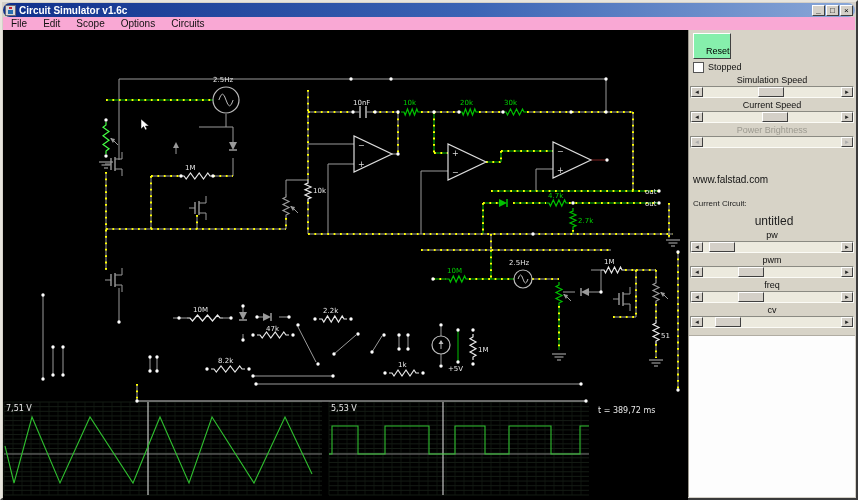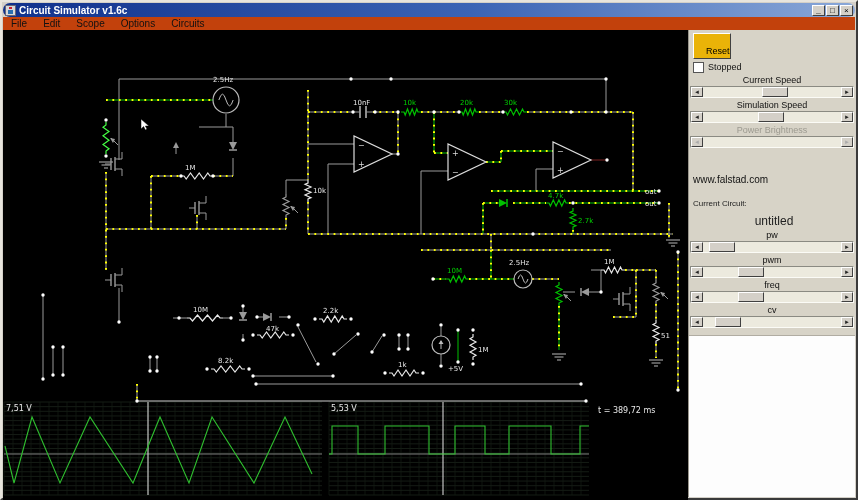--- a/index.html
+++ b/index.html
@@ -10,28 +10,28 @@
   .titlebar{position:absolute;top:1px;left:1px;right:1px;height:14px;
        background:linear-gradient(90deg,#10318c 0%,#3b64b5 55%,#8aa8d8 100%);
        display:flex;align-items:center;padding:0 2px;color:#fff;border-radius:7px;}
   .titlebar .ttl{font-size:10px;font-weight:bold;margin-left:3px;letter-spacing:0;}
   .javaicon{width:11px;height:11px;display:inline-block;position:relative;background:#d8d8d8;border:1px solid #667;box-sizing:border-box;}
   .javaicon:before{content:"";position:absolute;left:2px;top:4px;width:5px;height:4px;background:#2a6fb0;}
   .javaicon:after{content:"";position:absolute;left:3px;top:1px;width:3px;height:2px;background:#c23;}
   .winbtns{margin-left:auto;display:flex;gap:1px;}
   .wbtn{width:13px;height:11px;background:#d4d0c8;border:1px solid;border-color:#fff #404040 #404040 #fff;
        font-size:8px;line-height:9px;text-align:center;color:#000;font-family:"Liberation Mono",monospace;padding:0;}
-  .menubar{position:absolute;top:15px;left:1px;right:1px;height:13px;background:#c2410c;
+  .menubar{position:absolute;top:15px;left:1px;right:1px;height:13px;background:#f9a8d4;
        border-bottom:1px solid #b6b2a8;display:flex;align-items:center;}
   .menubar span{font-size:10px;color:#111;padding:0 8px;}
   .content{position:absolute;top:28px;left:1px;right:1px;bottom:1px;}
   #canvas{position:absolute;left:0;top:0;width:685px;height:470px;background:#000;display:block;}
   .panel{position:absolute;left:685px;right:0;top:0;bottom:0;background:#d7d3c7;
        border-left:1px solid #9a968c;display:flex;flex-direction:column;box-sizing:border-box;}
-  .reset{margin:3px 0 0 4px;width:38px;height:15px;background:#eab308;
+  .reset{margin:3px 0 0 4px;width:38px;height:15px;background:#86efac;
        border:1px solid;border-color:#fff #404040 #404040 #fff;font-size:9px;padding:12px;align-self:flex-start;}
   .chk{display:flex;align-items:flex-start;margin:3px 0 0 4px;font-size:9px;color:#111;}
   .chk .box{width:9px;height:9px;background:#fff;border:1px solid #555;margin-right:4px;display:inline-block;}
   .srow{margin-top:1px;}
   .slabel{font-size:9px;text-align:center;color:#111;height:12px;line-height:13px;}
   .slabel.dis{color:#9c9a90;}
   .strack{position:relative;height:12px;margin:0 1px;background:#eceade;
        border:1px solid;border-color:#8a8a82 #fbfbf6 #fbfbf6 #8a8a82;box-sizing:border-box;}
   .sarrow{position:absolute;top:0;width:12px;height:10px;background:#d4d0c8;
        border:1px solid;border-color:#fff #404040 #404040 #fff;font-size:6px;line-height:9px;text-align:center;color:#222;box-sizing:border-box;}
@@ -515,33 +515,33 @@
         <text x="477" y="350" fill="#e8e8e8" font-size="7" font-family="DejaVu Sans">1M</text>
       </svg>
     <div class="panel">
       <button class="reset">Reset</button>
       <label class="chk">
         <span class="box"></span>
         <span>Stopped</span>
       </label>
       <div id="sliders-a">
           <div class="srow">
+            <div class="slabel">Simulation Speed</div>
+            <div class="strack">
+              <div class="sarrow l">◄</div>
+              <div class="sarrow r">►</div>
+              <div class="sthumb" style="left: 67.46px;"></div>
+            </div>
+          </div>
+          <div class="srow">
             <div class="slabel">Current Speed</div>
             <div class="strack">
               <div class="sarrow l">◄</div>
               <div class="sarrow r">►</div>
               <div class="sthumb" style="left: 71px;"></div>
-            </div>
-          </div>
-          <div class="srow">
-            <div class="slabel">Simulation Speed</div>
-            <div class="strack">
-              <div class="sarrow l">◄</div>
-              <div class="sarrow r">►</div>
-              <div class="sthumb" style="left: 67.46px;"></div>
             </div>
           </div>
           <div class="srow">
             <div class="slabel dis">Power Brightness</div>
             <div class="strack">
               <div class="sarrow l dis">◄</div>
               <div class="sarrow r dis">►</div>
             </div>
           </div>
         </div>

